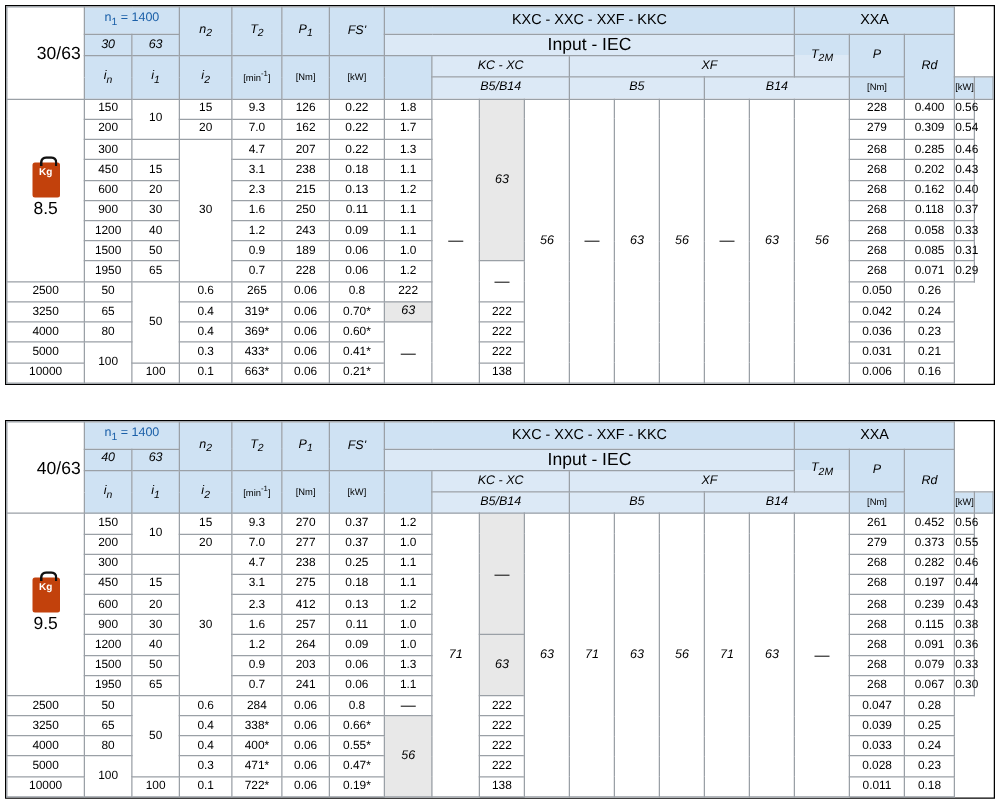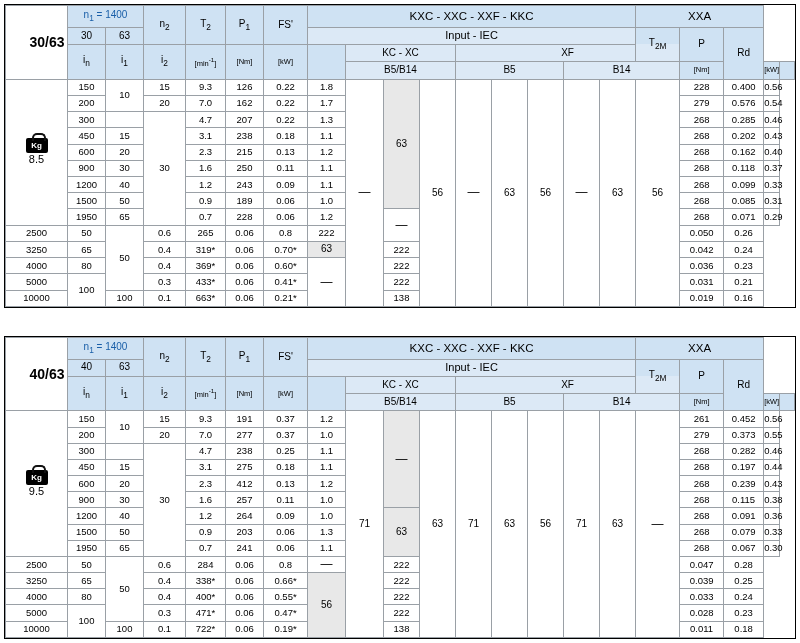--- a/index.html
+++ b/index.html
@@ -7,30 +7,30 @@
   .page{width:800px;height:643px;position:relative;overflow:hidden;background:#fff;}
   .block{position:absolute;left:4px;width:792px;border:1px solid #000;box-sizing:border-box;background:#fff;}
   #block0{top:4px;height:304px;}
   #block1{top:336px;height:303px;}
   table.spec{border-collapse:collapse;width:100%;height:100%;table-layout:fixed;font-size:10px;}
   table.spec td, table.spec th{border:1px solid #9aa0a6;padding:0;text-align:center;vertical-align:middle;line-height:1.05;font-weight:normal;}
   .hdr-blue{background:#cfe2f3;}
   .hdr-lightblue{background:#dce9f6;}
   .hdr-grey{background:#e8e8e8;}
   .hdr-white{background:#ffffff;}
-  .bold{font-weight:bold;}
+  .bold{font-weight:bold;font-style:italic;}
   .blue-txt{color:#1a5fa8;font-weight:bold;}
-  .small{font-size:11px;}
+  .small{font-size:14px;}
   .tiny{font-size:7.5px;}
   .sidecell{background:#ffffff;}
   .kgbox{display:flex;flex-direction:column;align-items:center;justify-content:center;}
-  .kgicon{width:22px;height:15px;background:#000000;border-radius:2px;position:relative;margin:0 auto 1px auto;}
+  .kgicon{width:22px;height:28px;background:#c2410c;border-radius:2px;position:relative;margin:0 auto 1px auto;}
   .kgicon:before{content:"";position:absolute;left:6px;top:-5px;width:10px;height:6px;border:2px solid #111;border-bottom:none;border-radius:5px 5px 0 0;}
   .kgicon span{color:#fff;font-size:8px;font-weight:bold;line-height:16px;display:block;}
-  .rowlabel{font-size:14px;font-weight:bold;padding-left:21px;}
+  .rowlabel{font-size:14px;font-weight:normal;padding-left:21px;}
   .dash{font-size:12px;}
   .hdr-title{font-size:11.5px;font-weight:bold;}
   .tcell{font-size:9.5px;}
   .bcell{font-size:9.5px;font-weight:bold;}
 </style>
 </head>
 <body>
 
 <div class="page">
 
@@ -132,21 +132,21 @@
           <td class="tcell">0.56</td>
         </tr>
         <tr style="height:15px">
           <td class="bcell">200</td>
           <td class="tcell">20</td>
           <td class="tcell">7.0</td>
           <td class="tcell">162</td>
           <td class="bcell">0.22</td>
           <td class="tcell">1.7</td>
           <td class="bcell">279</td>
-          <td class="tcell">0.576</td>
+          <td class="tcell">0.309</td>
           <td class="tcell">0.54</td>
         </tr>
         <tr style="height:15px">
           <td class="bcell">300</td>
           <td class="tcell"></td>
           <td rowspan="7" class="tcell">30</td>
           <td class="tcell">4.7</td>
           <td class="tcell">207</td>
           <td class="bcell">0.22</td>
           <td class="tcell">1.3</td>
@@ -188,21 +188,21 @@
           <td class="tcell">0.37</td>
         </tr>
         <tr style="height:15px">
           <td class="bcell">1200</td>
           <td class="tcell">40</td>
           <td class="tcell">1.2</td>
           <td class="tcell">243</td>
           <td class="bcell">0.09</td>
           <td class="tcell">1.1</td>
           <td class="bcell">268</td>
-          <td class="tcell">0.099</td>
+          <td class="tcell">0.058</td>
           <td class="tcell">0.33</td>
         </tr>
         <tr style="height:15px">
           <td class="bcell">1500</td>
           <td class="tcell">50</td>
           <td class="tcell">0.9</td>
           <td class="tcell">189</td>
           <td class="bcell">0.06</td>
           <td class="tcell">1.0</td>
           <td class="bcell">268</td>
@@ -269,21 +269,21 @@
           <td class="tcell">0.21</td>
         </tr>
         <tr style="height:15px">
           <td class="bcell">10000</td>
           <td class="tcell">100</td>
           <td class="tcell">0.1</td>
           <td class="tcell">663*</td>
           <td class="bcell">0.06</td>
           <td class="tcell">0.21*</td>
           <td class="bcell">138</td>
-          <td class="tcell">0.019</td>
+          <td class="tcell">0.006</td>
           <td class="tcell">0.16</td>
         </tr>
       </tbody>
     </table>
   </div>
 
   <div class="block" id="block1">
     <table class="spec">
       <colgroup>
         <col style="width:62px">
@@ -353,21 +353,21 @@
               <div class="kgicon">
                   <span>Kg</span>
                 </div>
               <div class="small">9.5</div>
             </div>
           </td>
           <td class="bcell">150</td>
           <td rowspan="2" class="tcell">10</td>
           <td class="tcell">15</td>
           <td class="tcell">9.3</td>
-          <td class="tcell">191</td>
+          <td class="tcell">270</td>
           <td class="bcell">0.37</td>
           <td class="tcell">1.2</td>
           <td rowspan="14" class="hdr-white bold">71</td>
           <td rowspan="6" class="hdr-grey dash">—</td>
           <td rowspan="14" class="hdr-white bold">63</td>
           <td rowspan="14" class="hdr-white bold">71</td>
           <td rowspan="14" class="hdr-white bold">63</td>
           <td rowspan="14" class="hdr-white bold">56</td>
           <td rowspan="14" class="hdr-white bold">71</td>
           <td rowspan="14" class="hdr-white bold">63</td>

